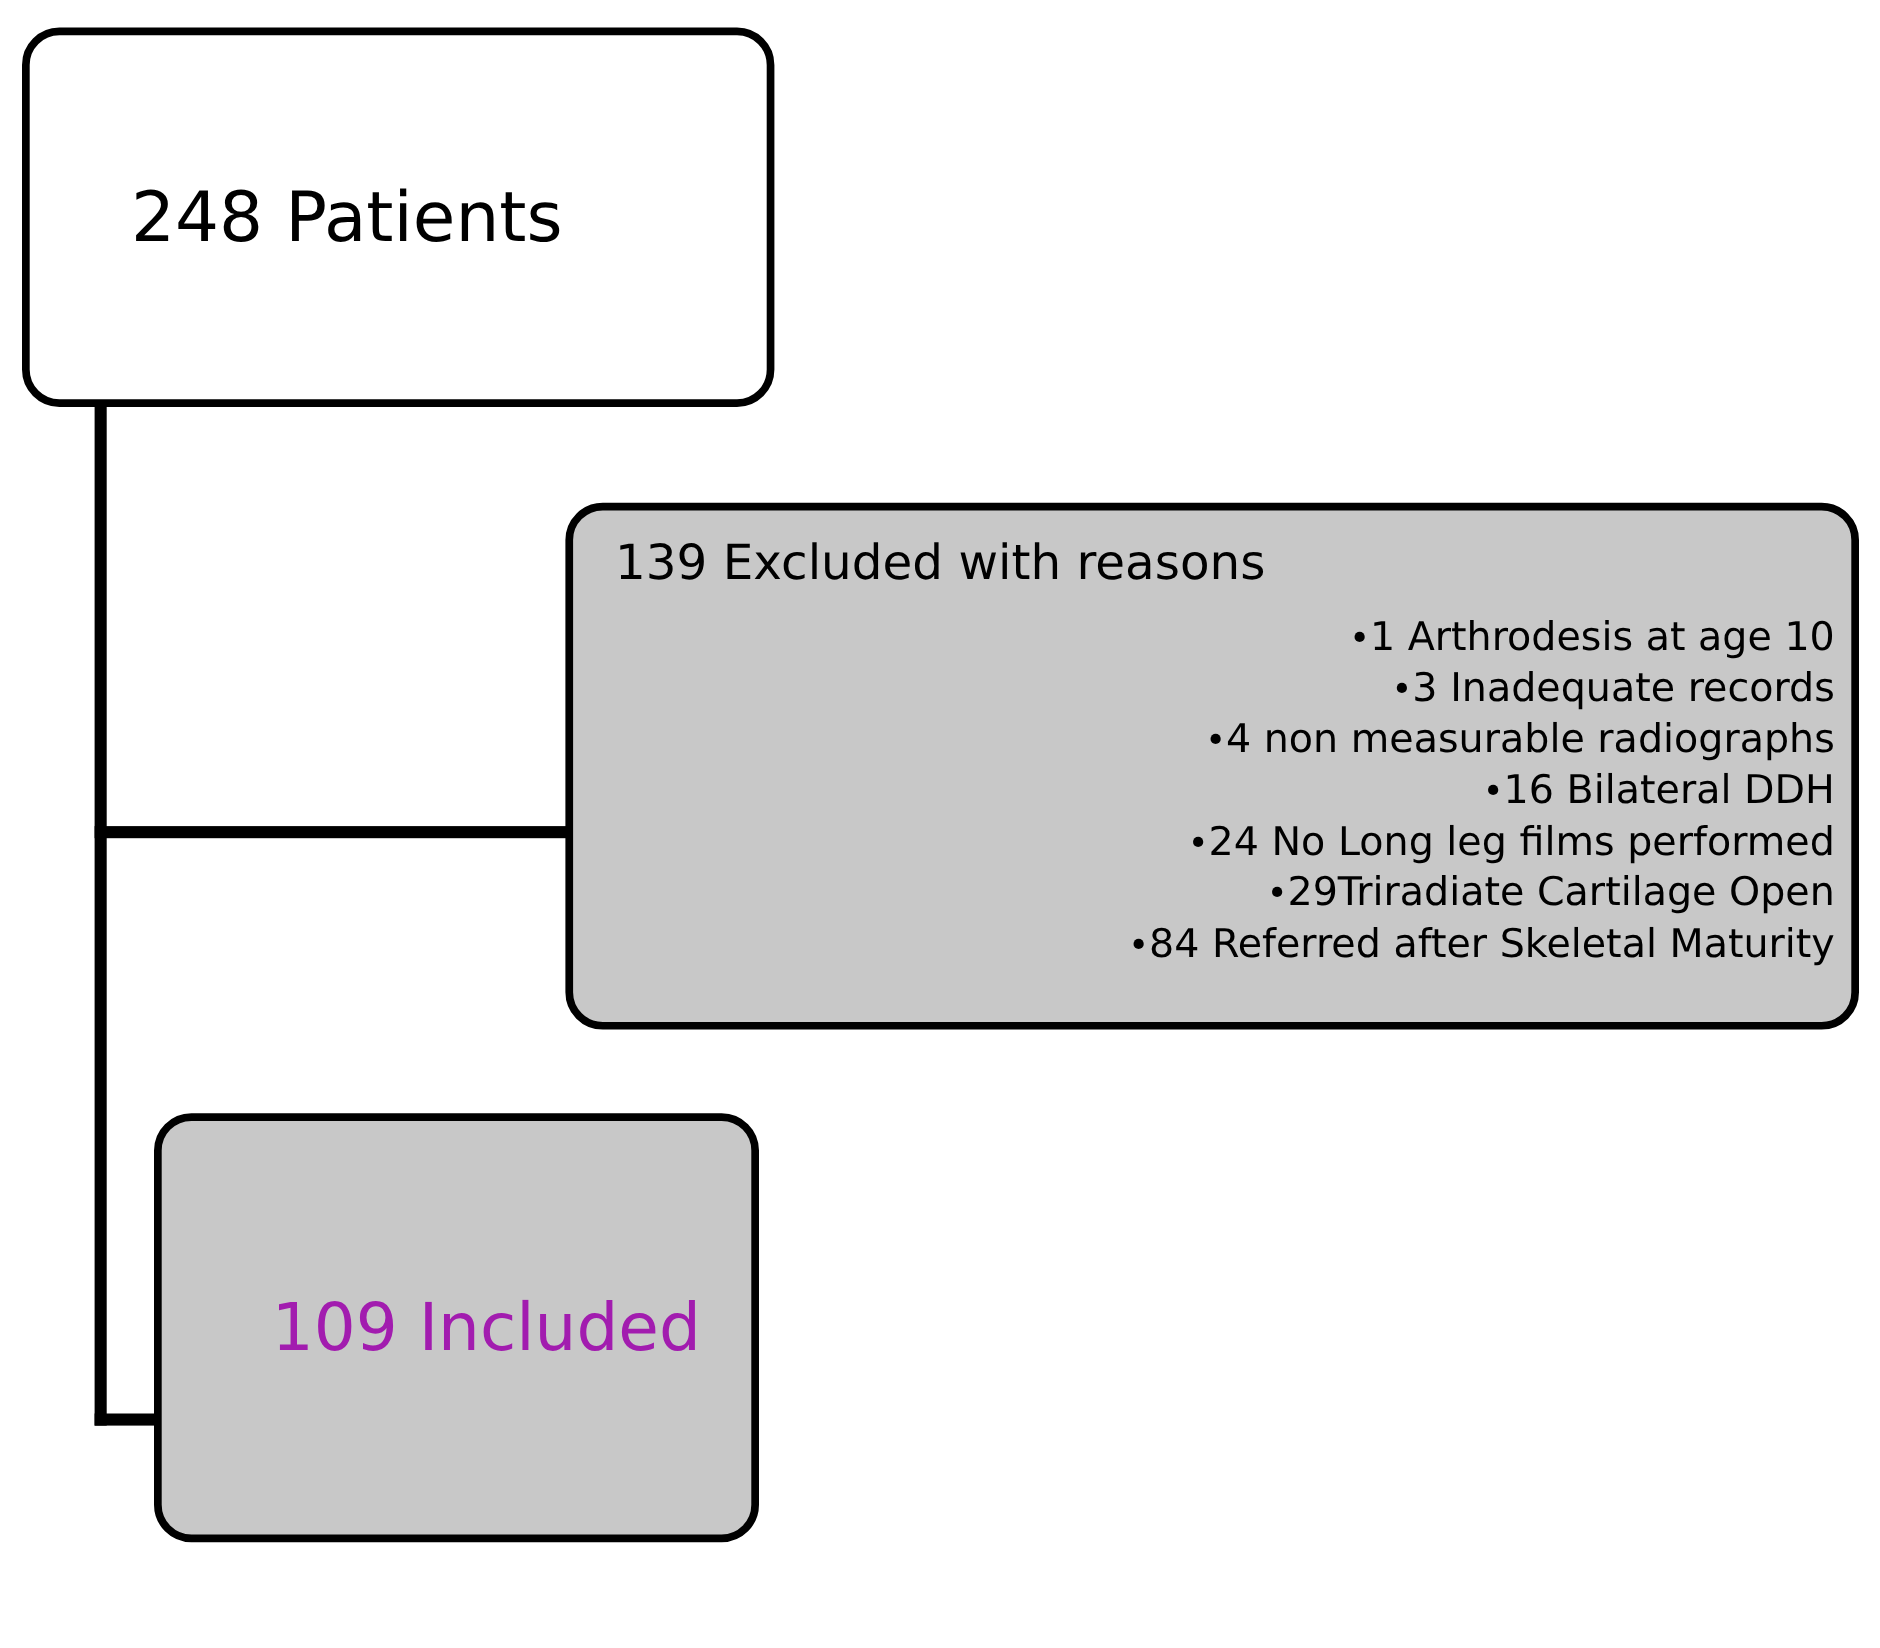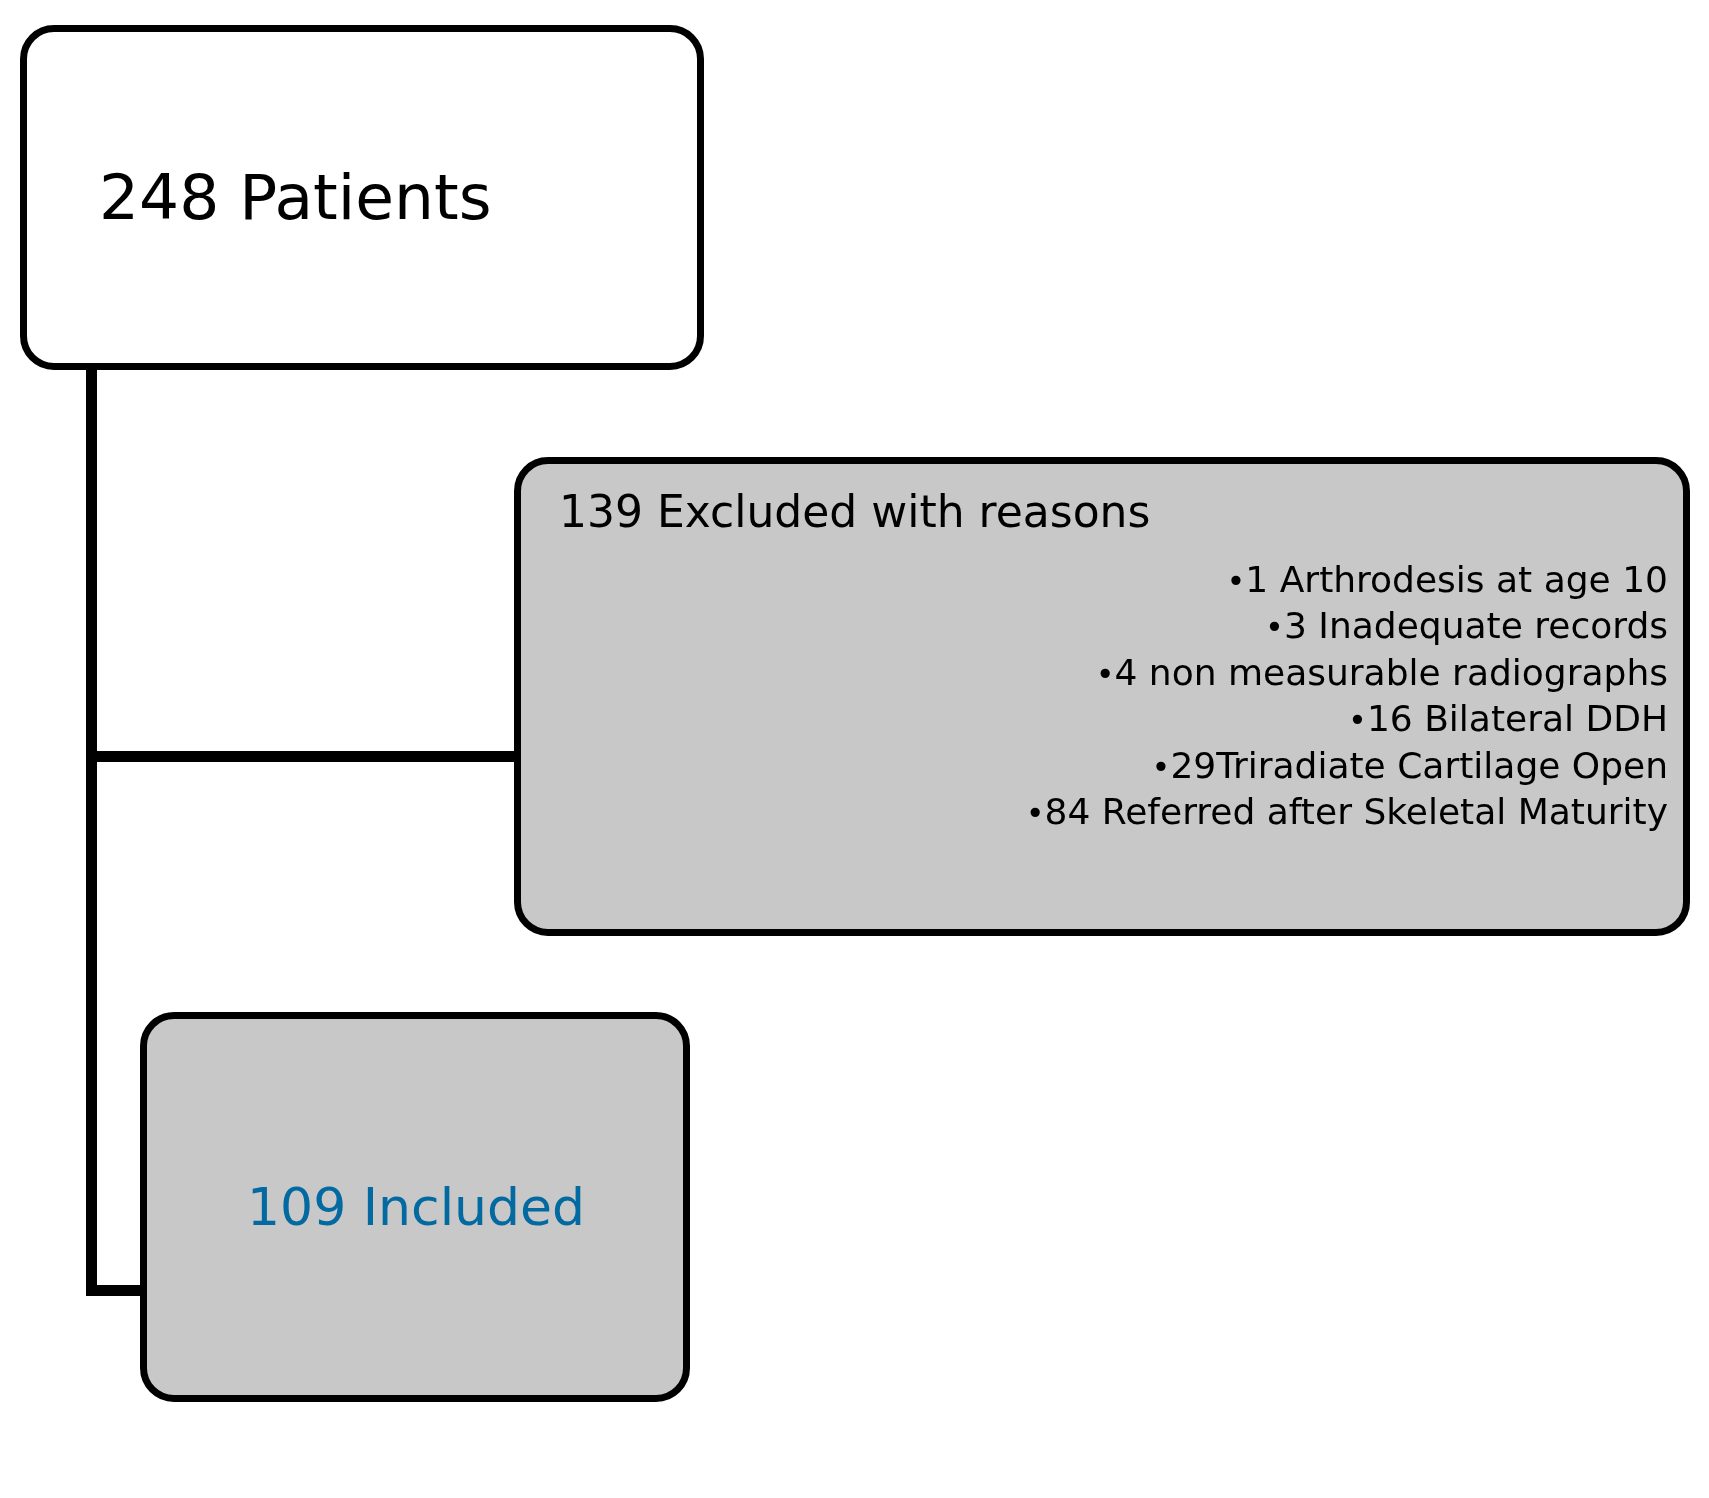--- a/index.html
+++ b/index.html
@@ -56,21 +56,21 @@
     left: 20px;
     top: 25px;
     width: 684px;
     height: 345px;
     display: flex;
     align-items: center;
   }
   #box-total .box-title {
     font-size: 63px;
     color: #000000;
-    padding-left: 72px;
+    padding-left: 92px;
     letter-spacing: 0px;
     white-space: nowrap;
   }
 
   #box-excluded {
     left: 514px;
     top: 457px;
     width: 1176px;
     height: 479px;
     padding: 22px 15px 18px 30px;
@@ -101,22 +101,22 @@
 
   #box-included {
     left: 140px;
     top: 1012px;
     width: 550px;
     height: 390px;
     display: flex;
     align-items: center;
   }
   #box-included .box-title {
-    font-size: 52px;
-    color: #0369a1;
+    font-size: 60px;
+    color: #a21caf;
     padding-left: 100px;
     white-space: nowrap;
   }
 </style>
 </head>
 <body>
 
 <div id="canvas">
 
   <div class="connector" id="conn-vertical-trunk"></div>
@@ -127,20 +127,21 @@
     <div class="box-title">248 Patients</div>
   </div>
 
   <div class="flow-box gray" id="box-excluded">
     <div class="box-heading">139 Excluded with reasons</div>
     <ul class="reason-list">
       <li><span class="bullet-glyph">•</span><span>1 Arthrodesis at age 10</span></li>
       <li><span class="bullet-glyph">•</span><span>3 Inadequate records</span></li>
       <li><span class="bullet-glyph">•</span><span>4 non measurable radiographs</span></li>
       <li><span class="bullet-glyph">•</span><span>16 Bilateral DDH</span></li>
+      <li><span class="bullet-glyph">•</span><span>24 No Long leg films performed</span></li>
       <li><span class="bullet-glyph">•</span><span>29Triradiate Cartilage Open</span></li>
       <li><span class="bullet-glyph">•</span><span>84 Referred after Skeletal Maturity</span></li>
     </ul>
   </div>
 
   <div class="flow-box gray" id="box-included">
     <div class="box-title">109 Included</div>
   </div>
 
 </div>

